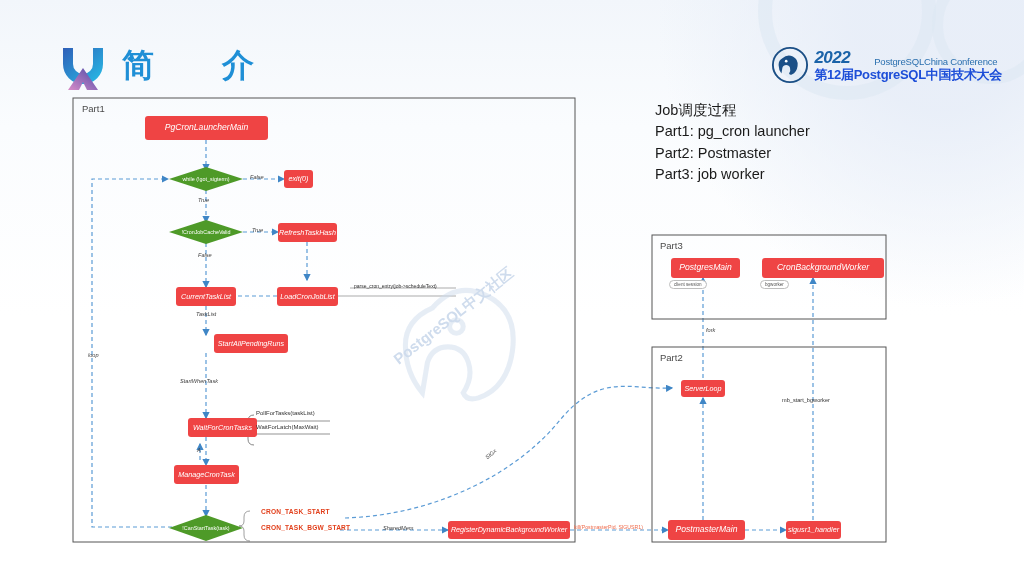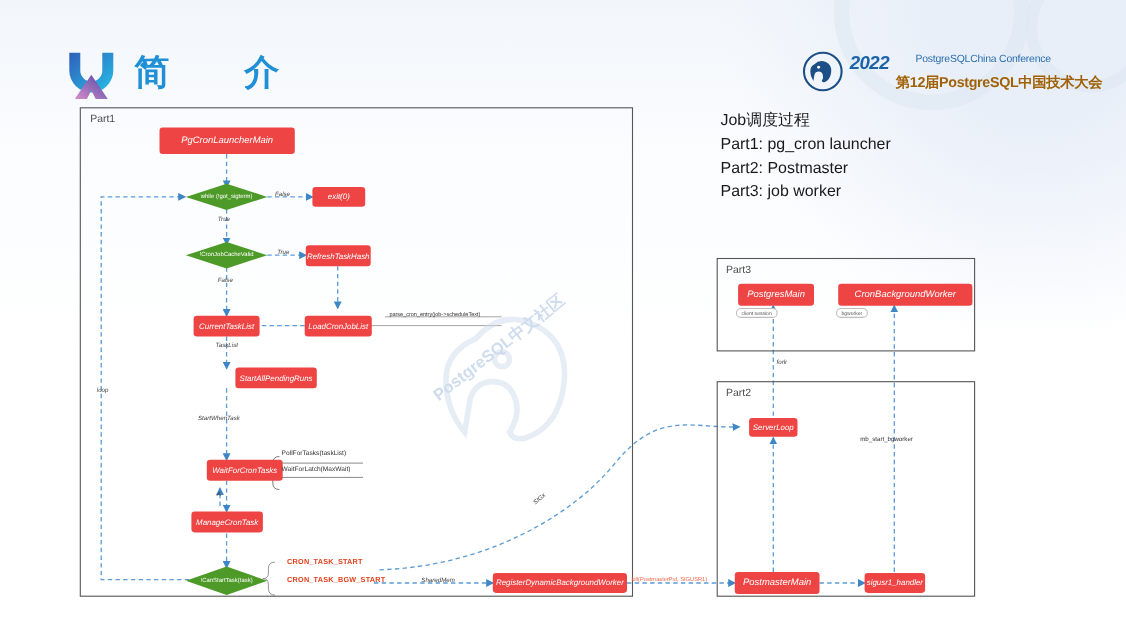--- a/index.html
+++ b/index.html
@@ -20,24 +20,24 @@
 
   
   .logo-mark{position:absolute;left:58px;top:44px;width:50px;height:48px;}
   .title-cn{position:absolute;top:44px;font-size:32px;font-weight:700;color:#1f8fd6;letter-spacing:2px;}
   .title-a{left:122px;}
   .title-b{left:222px;}
 
   .conf-logo{position:absolute;right:22px;top:44px;height:42px;display:flex;align-items:center;gap:5px;}
   .conf-eleph{width:38px;height:38px;}
   .conf-txt{display:flex;flex-direction:column;justify-content:center;line-height:1;}
-  .conf-l1{display:flex;align-items:flex-start;gap:2px;}
+  .conf-l1{display:flex;align-items:flex-end;gap:2px;}
   .conf-year{font-size:17px;font-weight:700;color:#1b63a8;font-style:italic;letter-spacing:-0.5px;}
   .conf-en{font-size:9.5px;color:#2a6fae;letter-spacing:-0.2px;margin-left:22px;}
-  .conf-l2{font-size:13px;font-weight:700;color:#a16207;letter-spacing:-0.3px;margin-top:2px;margin-left:42px;}
+  .conf-l2{font-size:13px;font-weight:700;color:#1d4ed8;letter-spacing:-0.3px;margin-top:2px;}
 
   
   .desc{position:absolute;left:655px;top:100px;width:300px;font-size:14.5px;color:#1a1a1a;line-height:1.48;}
 
   
   .canvas{position:absolute;left:0;top:0;width:1024px;height:576px;}
   svg.diagram{position:absolute;left:0;top:0;width:1024px;height:576px;}
 
   
   .node{position:absolute;box-sizing:border-box;display:flex;align-items:center;justify-content:center;
@@ -183,21 +183,21 @@
   <path d="M28 34 q14-16 32-7 q18 9 15 32 q-3 22-20 28 q-7 2-9-3 q6-9 3-18 q-3-9-12-9 q-9 0-12 9 l-3 18 q-10-12-10-28 q0-15 16-22 Z" fill="none" stroke="#cfdced" stroke-width="3"></path>
   <circle cx="42" cy="45" r="4" fill="none" stroke="#cfdced" stroke-width="3"></circle>
 </svg>
 <div class="wm-txt">PostgreSQL中文社区</div>
 
 <div class="part-lbl" style="left:82px;top:103px;">Part1</div>
 <div class="part-lbl" style="left:660px;top:240px;">Part3</div>
 <div class="part-lbl" style="left:660px;top:352px;">Part2</div>
 
 <div class="node big" style="left:145px;top:116px;width:123px;height:24px;">PgCronLauncherMain</div>
-<div class="node" style="left:284px;top:170px;width:48px;height:18px;">exit(0)</div>
+<div class="node" style="left:284px;top:170px;width:29px;height:18px;">exit(0)</div>
 <div class="node" style="left:278px;top:223px;width:59px;height:19px;">RefreshTaskHash</div>
 <div class="node" style="left:176px;top:287px;width:60px;height:19px;">CurrentTaskList</div>
 <div class="node" style="left:277px;top:287px;width:61px;height:19px;">LoadCronJobList</div>
 <div class="node" style="left:169px;top:334px;width:74px;height:19px;margin-left:45px;">StartAllPendingRuns</div>
 <div class="node" style="left:172px;top:418px;width:69px;height:19px;margin-left:16px;">WaitForCronTasks</div>
 <div class="node" style="left:174px;top:465px;width:65px;height:19px;">ManageCronTask</div>
 
 <div class="diamond-lbl" style="left:169px;top:172px;width:74px;height:14px;">while (!got_sigterm)</div>
 <div class="diamond-lbl" style="left:169px;top:225px;width:74px;height:14px;">!CronJobCacheValid</div>
 <div class="diamond-lbl" style="left:169px;top:521px;width:74px;height:14px;">!CanStartTask(task)</div>

